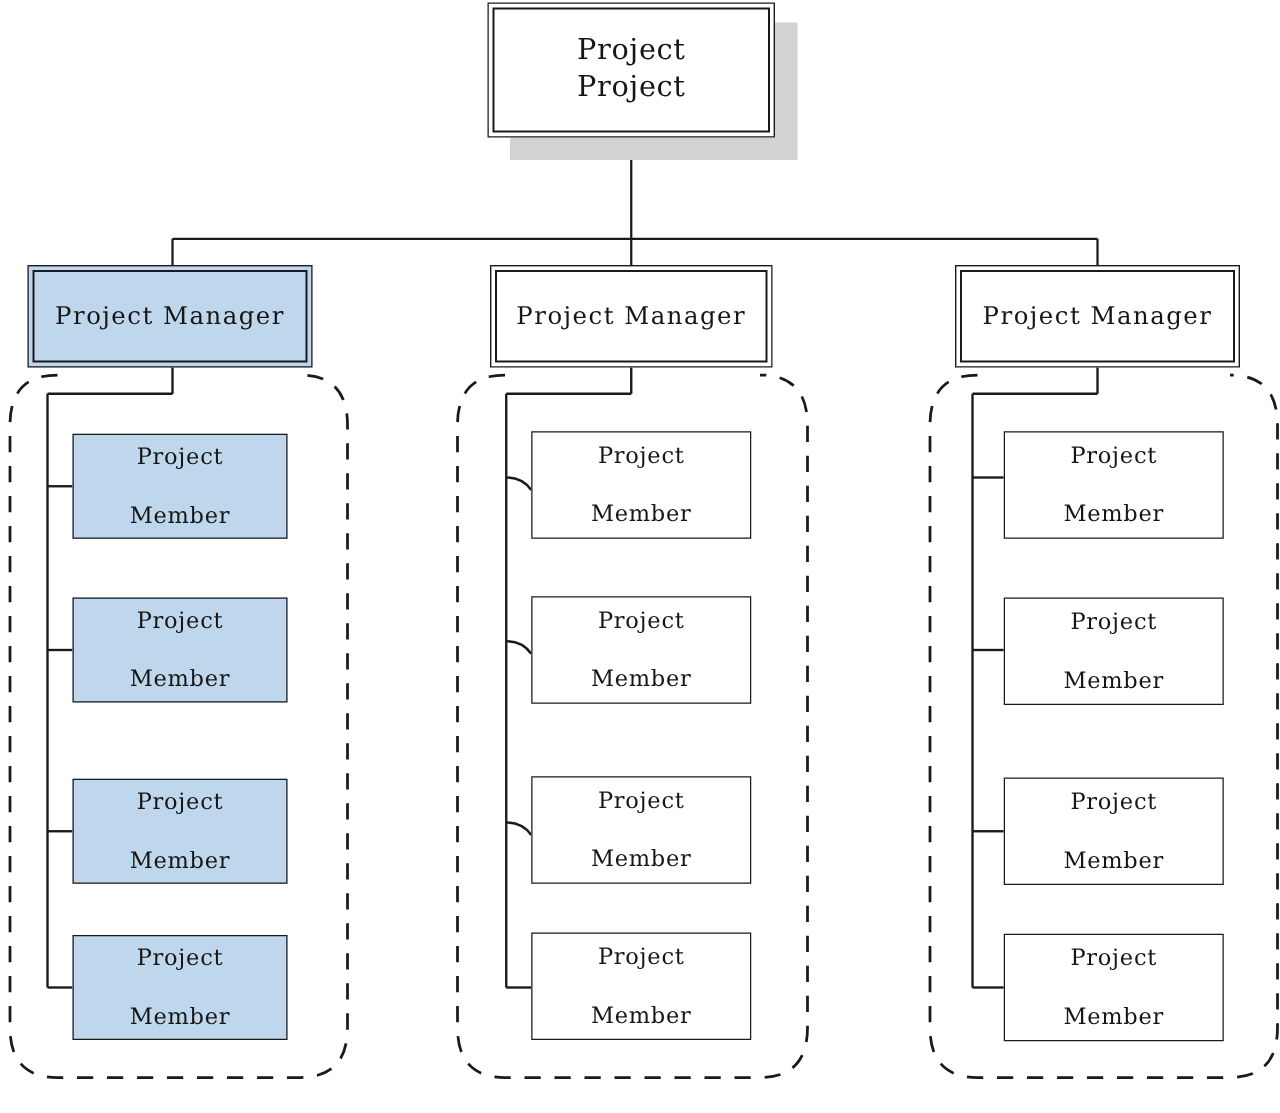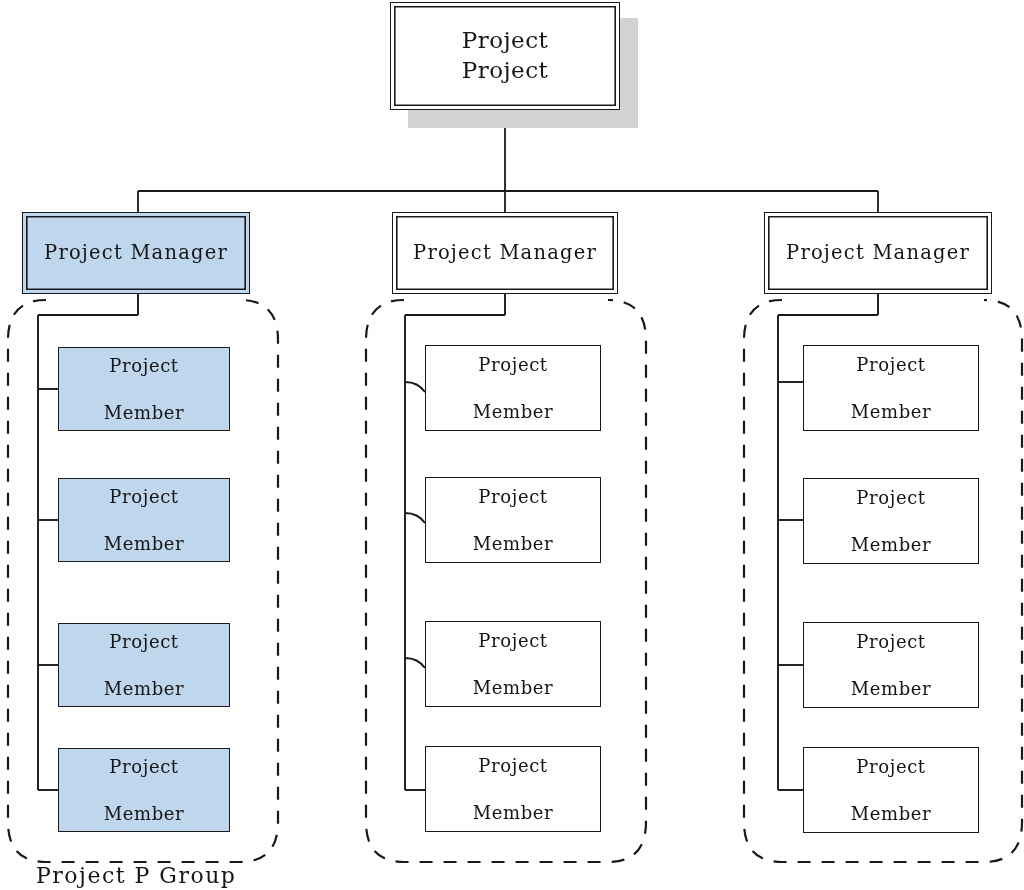--- a/index.html
+++ b/index.html
@@ -146,21 +146,20 @@
   </div>
   <div class="node member filled" style="left:58px; top:623px; width:172px; height:84px;">
     <span class="line">Project</span>
     <span class="line">Member</span>
   </div>
   <div class="node member filled" style="left:58px; top:748px; width:172px; height:84px;">
     <span class="line">Project</span>
     <span class="line">Member</span>
   </div>
 
-  <div class="group-label" style="left:36px; top:863px;">Project P Group</div>
 
   <div class="node manager double" style="left:392px; top:212px; width:226px; height:82px;">
     <span class="line">Project Manager</span>
   </div>
 
   <div class="node member" style="left:425px; top:345px; width:176px; height:86px;">
     <span class="line">Project</span>
     <span class="line">Member</span>
   </div>
   <div class="node member" style="left:425px; top:477px; width:176px; height:86px;">

